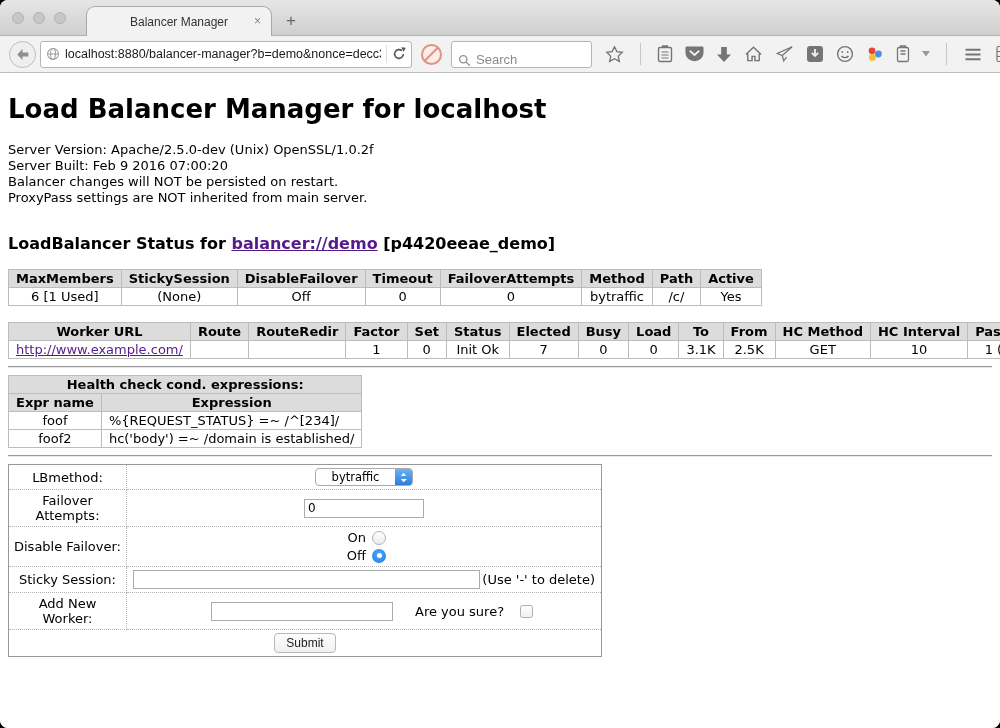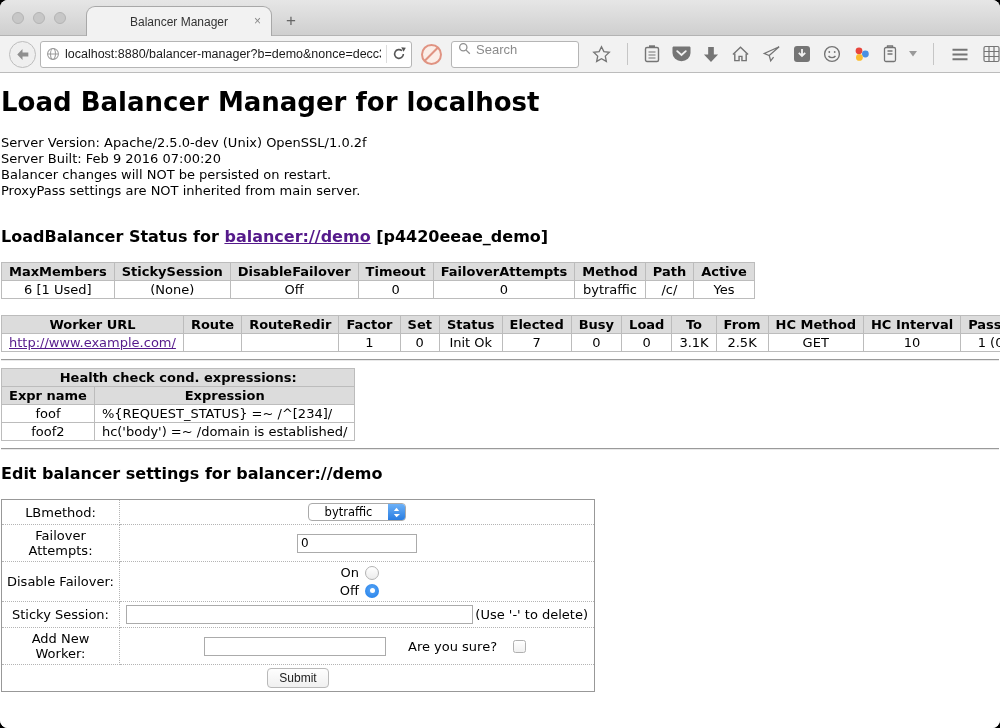--- a/index.html
+++ b/index.html
@@ -22,29 +22,29 @@
              display:flex; align-items:center; padding:0 9px; z-index:2; }
   .backbtn { width:27px; height:27px; border-radius:50%; border:1px solid #bdbdbd; background:#efefef;
              display:flex; align-items:center; justify-content:center; margin-right:4px; flex:0 0 auto; }
   .urlbar { width:372px; height:27px; background:#fff; border:1px solid #b5b5b5; border-radius:3px;
             display:flex; align-items:center; padding:0 5px; gap:5px; flex:0 0 auto; }
   .urltext { flex:1; font-size:12.5px; color:#1a1a1a; white-space:nowrap; overflow:hidden; }
   .vsep { width:1px; height:18px; background:#ddd; }
   .vsep2 { width:1px; height:22px; background:#c6c6c6; margin:0 4px; }
   .blocked { width:21px; height:21px; border-radius:50%; border:2px solid #e09382; position:relative; margin:0 9px; flex:0 0 auto; background:#fbeee8; }
   .blocked::after { content:""; position:absolute; left:-1px; top:7.5px; width:19px; height:2px; background:#e09382; transform:rotate(-45deg); }
-  .searchbox { width:128px; height:27px; background:#fff; border:1px solid #b5b5b5; border-radius:3px;
-               display:flex; align-items:flex-start; padding:0 6px; gap:5px; flex:0 0 auto; }
+  .searchbox { width:141px; height:27px; background:#fff; border:1px solid #b5b5b5; border-radius:3px;
+               display:flex; align-items:flex-end; padding:0 6px; gap:5px; flex:0 0 auto; }
   .searchbox input { border:none; outline:none; width:100px; font-size:13px; color:#444; font-family:"Liberation Sans",sans-serif; background:transparent; }
   .searchbox input::placeholder { color:#8b8b8b; }
   .iconrow { display:flex; align-items:center; gap:12px; margin-left:13px; }
   .icon { display:flex; align-items:center; justify-content:center; }
 
   
-  .page { position:absolute; top:74px; left:0; right:0; bottom:0; background:#fff; padding:1px;
+  .page { position:absolute; top:74px; left:0; right:0; bottom:0; background:#fff; padding:8px;
           font-family:"DejaVu Sans",sans-serif; font-size:13px; color:#000; overflow:hidden; }
   h1 { font-size:26px; font-weight:bold; margin:12px 0 18px; }
   .info p { font-size:13px; line-height:16px; }
   h3 { font-size:16px; font-weight:bold; }
   .h-status { margin:28px 0 16px; }
   .h-edit   { margin:14px 0 16px; }
   a.plink { color:#551a8b; text-decoration:underline; }
 
   table { border-collapse:collapse; font-size:13px; }
   table.data { border:1px solid #989898; }
@@ -317,21 +317,20 @@
       </tr>
       <tr>
         <td>foof2</td>
         <td class="expr">hc('body') =~ /domain is established/</td>
       </tr>
     </tbody>
       </table>
 
     <hr>
 
-    <h3 class="h-edit">Edit balancer settings for balancer://demo</h3>
 
     <table class="form">
       <tbody>
           <tr>
         <td class="flabel">LBmethod:</td>
         <td class="fctrl">
           <span class="macselect">
             <span class="val">bytraffic</span>
             <span class="btn">
               <svg width="7" height="11" viewBox="0 0 8 12" fill="#fff">

